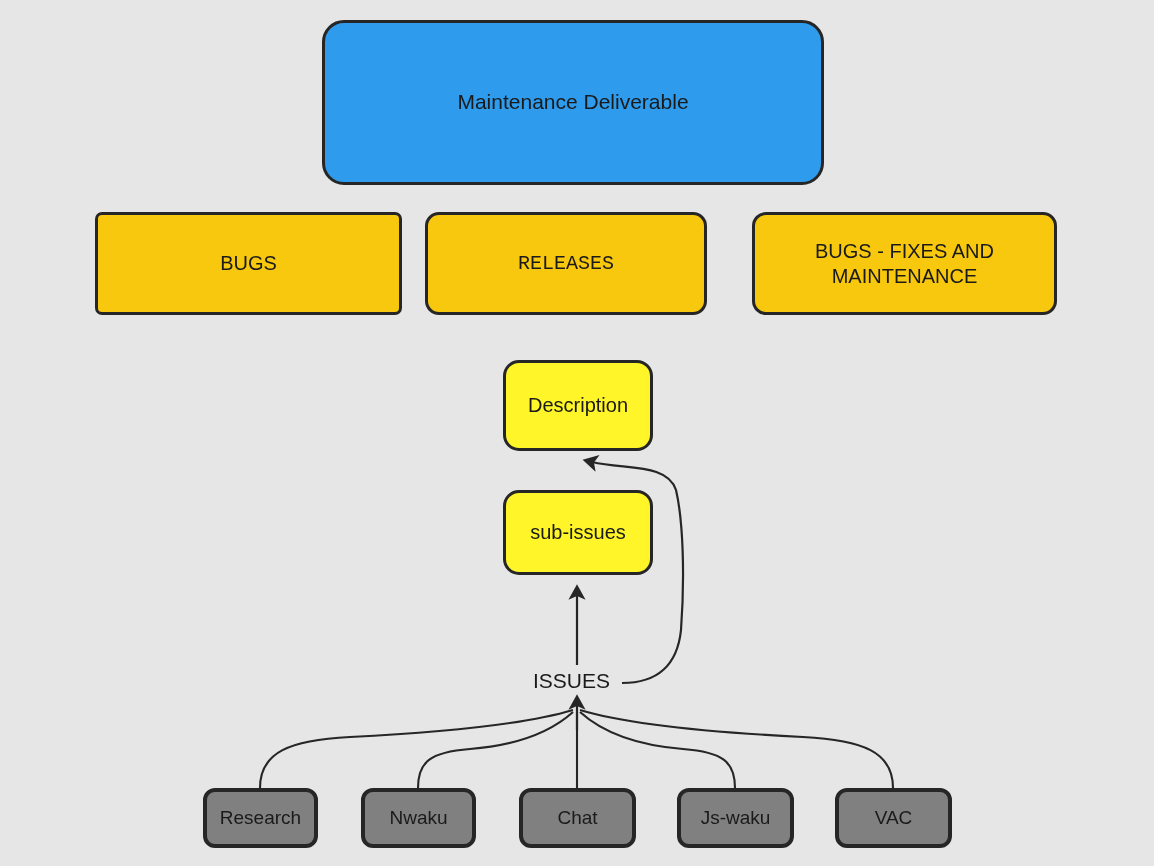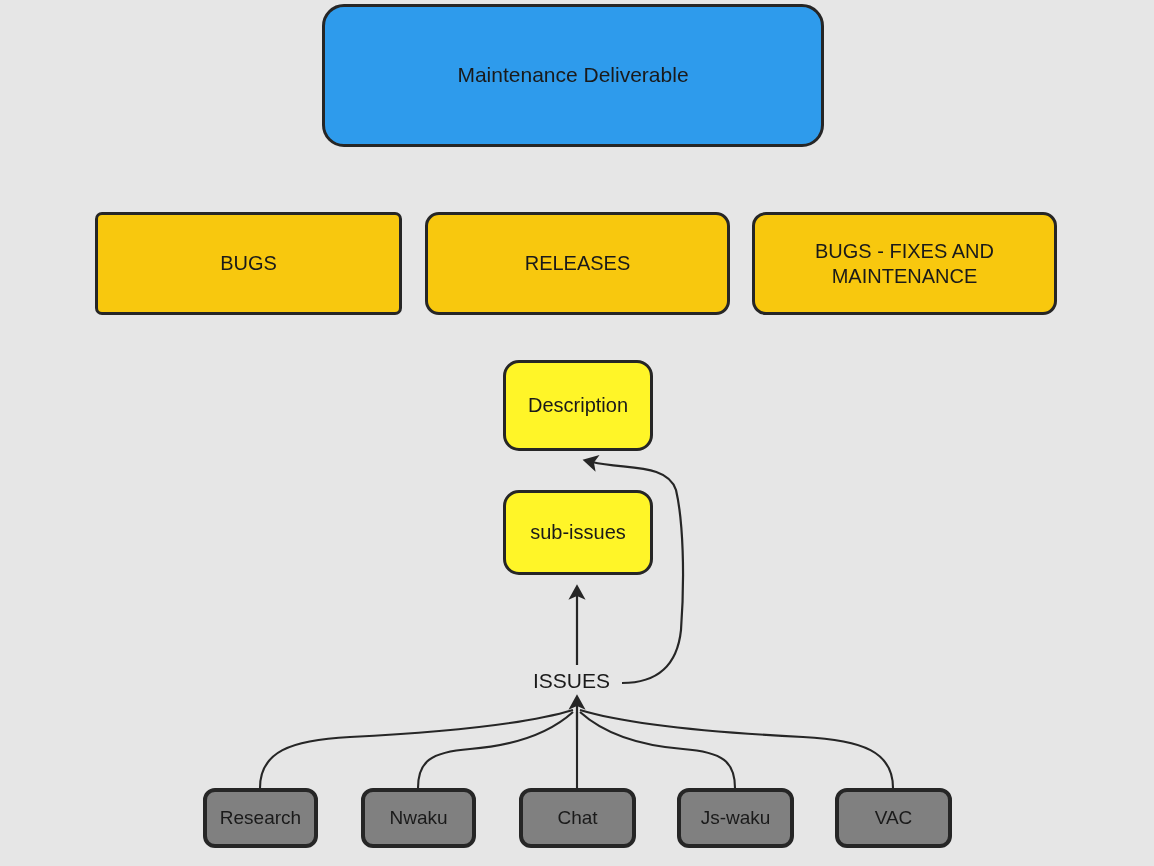--- a/index.html
+++ b/index.html
@@ -27,35 +27,35 @@
     display: flex;
     align-items: center;
     justify-content: center;
     text-align: center;
     color: #1a1a1a;
     line-height: 1.25;
     z-index: 2;
   }
   .node-deliverable {
     left: 322px;
-    top: 4px;
+    top: 20px;
     width: 502px;
-    height: 143px;
+    height: 165px;
     border-radius: 22px;
     background: #2e9bec;
     font-size: 21px;
   }
   .node-category {
     height: 103px;
     border-radius: 14px;
     background: #f8c80e;
     font-size: 20px;
   }
   .cat-bugs  { left: 95px;  top: 212px; width: 307px; border-radius: 7px; }
-  .cat-rel   { left: 425px; top: 212px; width: 305px; }
+  .cat-rel   { left: 425px; top: 212px; width: 282px; font-family: Liberation Mono, monospace; }
   .cat-tests { left: 752px; top: 212px; width: 305px; }
   .node-detail {
     width: 150px;
     border-radius: 16px;
     background: #fff528;
     font-size: 20px;
   }
   .detail-description { left: 503px; top: 360px; height: 91px; }
   .detail-subissues   { left: 503px; top: 490px; height: 85px; }
   .node-source {

